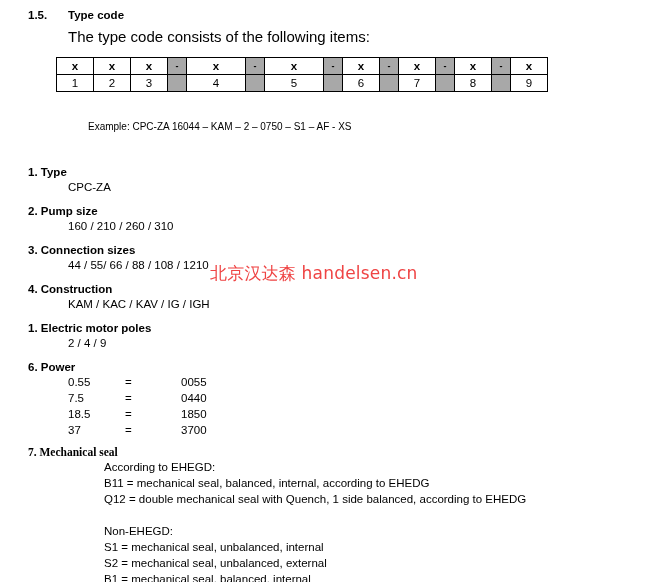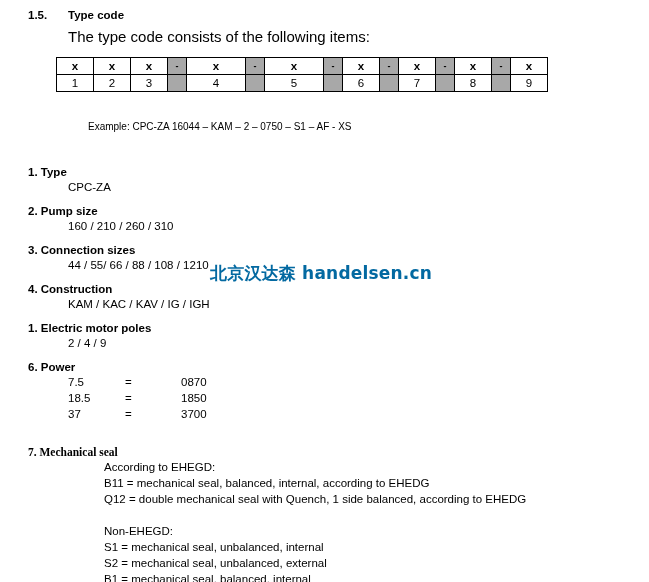--- a/index.html
+++ b/index.html
@@ -114,23 +114,23 @@
   }
   .seal-line { height: 16px; line-height: 16px; white-space: nowrap; margin-left: 36px; }
   .seal-gap { height: 16px; }
 
   
   .watermark {
     position: absolute;
     left: 210px;
     top: 262px;
     font-family: "DejaVu Sans", sans-serif;
-    font-weight: bold;
+    font-weight: normal;
     font-size: 17px;
-    color: #0369a1;
+    color: #ef4444;
     white-space: nowrap;
     letter-spacing: 0.2px;
   }
 </style>
 </head>
 <body>
 
 <div class="page">
 
   <div class="sec-head">
@@ -191,21 +191,24 @@
 
   <div class="item-head" style="top:283px;">4. Construction</div>
   <div class="item-body" style="top:298px;">KAM / KAC / KAV / IG / IGH</div>
 
   <div class="item-head" style="top:322px;">1. Electric motor poles</div>
   <div class="item-body" style="top:337px;">2 / 4 / 9</div>
 
   <div class="item-head" style="top:361px;">6. Power</div>
   <div class="power-block">
     <div class="power-row">
-      <span class="pw-val">7.5</span><span class="pw-eq">=</span><span class="pw-code">0870</span>
+      <span class="pw-val">0.55</span><span class="pw-eq">=</span><span class="pw-code">0055</span>
+    </div>
+    <div class="power-row">
+      <span class="pw-val">7.5</span><span class="pw-eq">=</span><span class="pw-code">0440</span>
     </div>
     <div class="power-row">
       <span class="pw-val">18.5</span><span class="pw-eq">=</span><span class="pw-code">1850</span>
     </div>
     <div class="power-row">
       <span class="pw-val">37</span><span class="pw-eq">=</span><span class="pw-code">3700</span>
     </div>
   </div>
 
   <div class="item-head" style="top:446px;font-family:Liberation Serif, serif;">7. Mechanical seal</div>

